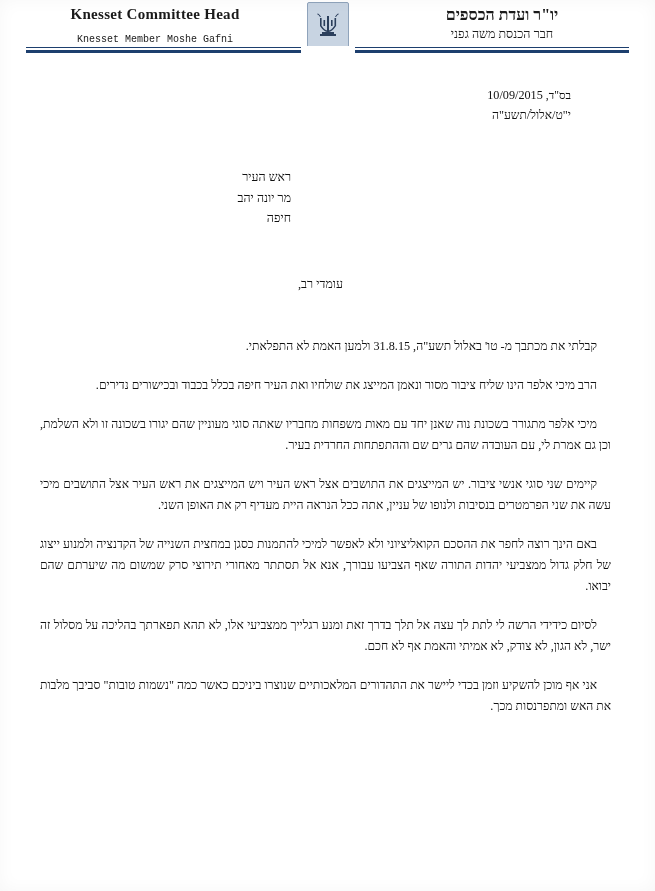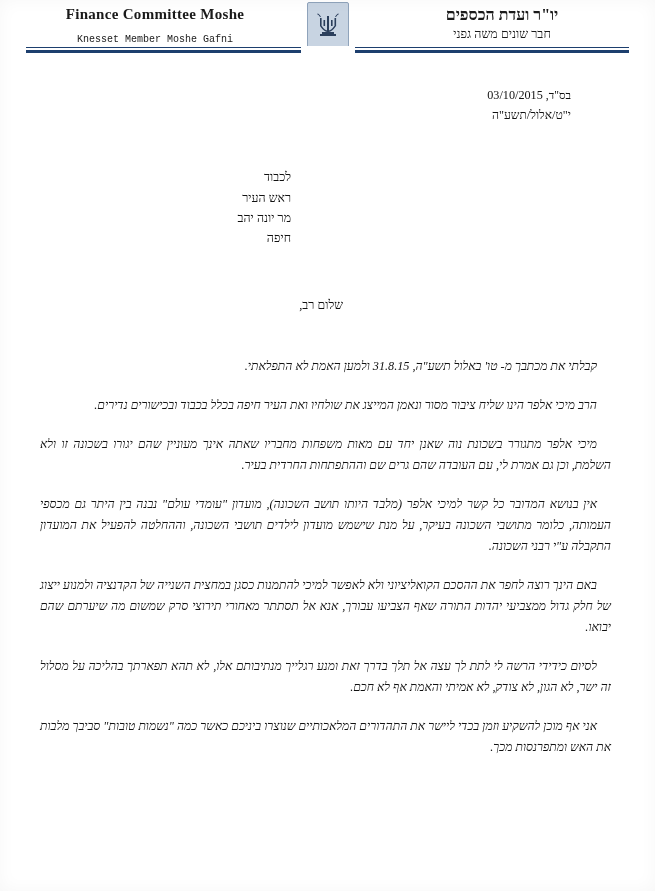--- a/index.html
+++ b/index.html
@@ -149,38 +149,37 @@
   .para {
     margin-top: 18px;
     text-align: justify;
     text-justify: inter-word;
   }
   .para.first {
     margin-top: 40px;
   }
   .para.indent {
     text-indent: 14px;
-    font-style: italic;
   }
 
   
   .scan-edge {
     position: absolute;
     inset: 0;
     pointer-events: none;
     box-shadow: inset 0 0 18px rgba(0,0,0,0.035);
   }
 </style>
 </head>
 <body>
 
 <div class="letterhead">
 
   <div class="lh-left">
-    <div class="l1">Finance Committee Moshe</div>
+    <div class="l1">Knesset Committee Head</div>
     <div class="l2">Knesset Member Moshe Gafni</div>
   </div>
 
   <div class="emblem">
     <svg width="26" height="34" viewBox="0 0 26 34" aria-hidden="true">
       <g fill="#2b3f5c">
         <rect x="12" y="8" width="2" height="16"></rect>
         <rect x="7" y="24" width="12" height="2"></rect>
         <rect x="5" y="26" width="16" height="2"></rect>
         <path d="M5 10 v8 h1.6 v-8z"></path>
@@ -189,52 +188,51 @@
         <path d="M19.5 10 v8 h1.6 v-8z"></path>
         <path d="M5 18 q4 6 8 6 q4 0 8 -6 h-1.8 q-3 4.6 -6.2 4.6 q-3.2 0 -6.2 -4.6z"></path>
         <path d="M2 6 q2 1 3 3 h1 q-1-2.4-3-3.6z"></path>
         <path d="M24 6 q-2 1 -3 3 h-1 q1-2.4 3-3.6z"></path>
       </g>
     </svg>
   </div>
 
   <div class="lh-right">
     <div class="l1">יו"ר ועדת הכספים</div>
-    <div class="l2">חבר שונים משה גפני</div>
+    <div class="l2">חבר הכנסת משה גפני</div>
   </div>
 
   <div class="rule-wrap">
     <div class="rule-thin"></div>
     <div class="rule-thick"></div>
     <div class="rule-notch"></div>
   </div>
 </div>
 
 <div class="page">
 
   <div class="date-block">
     <div>
       <span class="bsd">בס"ד,</span>
-      <span>03/10/2015</span>
+      <span>10/09/2015</span>
     </div>
     <div>י"ט/אלול/תשע"ה</div>
   </div>
 
   <div class="addressee">
-    <div>לכבוד</div>
     <div>ראש העיר</div>
     <div>מר יונה יהב</div>
     <div class="city">חיפה</div>
   </div>
 
-  <div class="greeting">שלום רב,</div>
+  <div class="greeting">עומדי רב,</div>
 
   <div class="para first indent">קבלתי את מכתבך מ- טו' באלול תשע"ה, 31.8.15 ולמען האמת לא התפלאתי.</div>
   <div class="para indent">הרב מיכי אלפר הינו שליח ציבור מסור ונאמן המייצג את שולחיו ואת העיר חיפה בכלל בכבוד ובכישורים נדירים.</div>
-  <div class="para indent">מיכי אלפר מתגורר בשכונת נוה שאנן יחד עם מאות משפחות מחבריו שאתה אינך מעוניין שהם יגורו בשכונה זו ולא השלמת, וכן גם אמרת לי, עם העובדה שהם גרים שם וההתפתחות החרדית בעיר.</div>
-  <div class="para indent">אין בנושא המדובר כל קשר למיכי אלפר (מלבד היותו תושב השכונה), מועדון "עומדי עולם" נבנה בין היתר גם מכספי העמותה, כלומר מתושבי השכונה בעיקר, על מנת שישמש מועדון לילדים תושבי השכונה, וההחלטה להפעיל את המועדון התקבלה ע"י רבני השכונה.</div>
+  <div class="para indent">מיכי אלפר מתגורר בשכונת נוה שאנן יחד עם מאות משפחות מחבריו שאתה סוגי מעוניין שהם יגורו בשכונה זו ולא השלמת, וכן גם אמרת לי, עם העובדה שהם גרים שם וההתפתחות החרדית בעיר.</div>
+  <div class="para indent">קיימים שני סוגי אנשי ציבור. יש המייצגים את התושבים אצל ראש העיר ויש המייצגים את ראש העיר אצל התושבים מיכי עשה את שני הפרמטרים בנסיבות ולנופו של עניין, אתה ככל הנראה היית מעדיף רק את האופן השני.</div>
   <div class="para indent">באם הינך רוצה לחפר את ההסכם הקואליציוני ולא לאפשר למיכי להתמנות כסגן במחצית השנייה של הקדנציה ולמנוע ייצוג של חלק גדול ממצביעי יהדות התורה שאף הצביעו עבורך, אנא אל תסתתר מאחורי תירוצי סרק שמשום מה שיערתם שהם יבואו.</div>
-  <div class="para indent">לסיום כידידי הרשה לי לתת לך עצה אל תלך בדרך זאת ומנע רגלייך מנתיבותם אלו, לא תהא תפארתך בהליכה על מסלול זה ישר, לא הגון, לא צודק, לא אמיתי והאמת אף לא חכם.</div>
+  <div class="para indent">לסיום כידידי הרשה לי לתת לך עצה אל תלך בדרך זאת ומנע רגלייך ממצביעי אלו, לא תהא תפארתך בהליכה על מסלול זה ישר, לא הגון, לא צודק, לא אמיתי והאמת אף לא חכם.</div>
   <div class="para indent">אני אף מוכן להשקיע וזמן בכדי ליישר את התהדורים המלאכותיים שנוצרו ביניכם כאשר כמה "נשמות טובות" סביבך מלבות את האש ומתפרנסות מכך.</div>
 
 </div>
 
 <div class="scan-edge"></div>
 
 </body></html>

